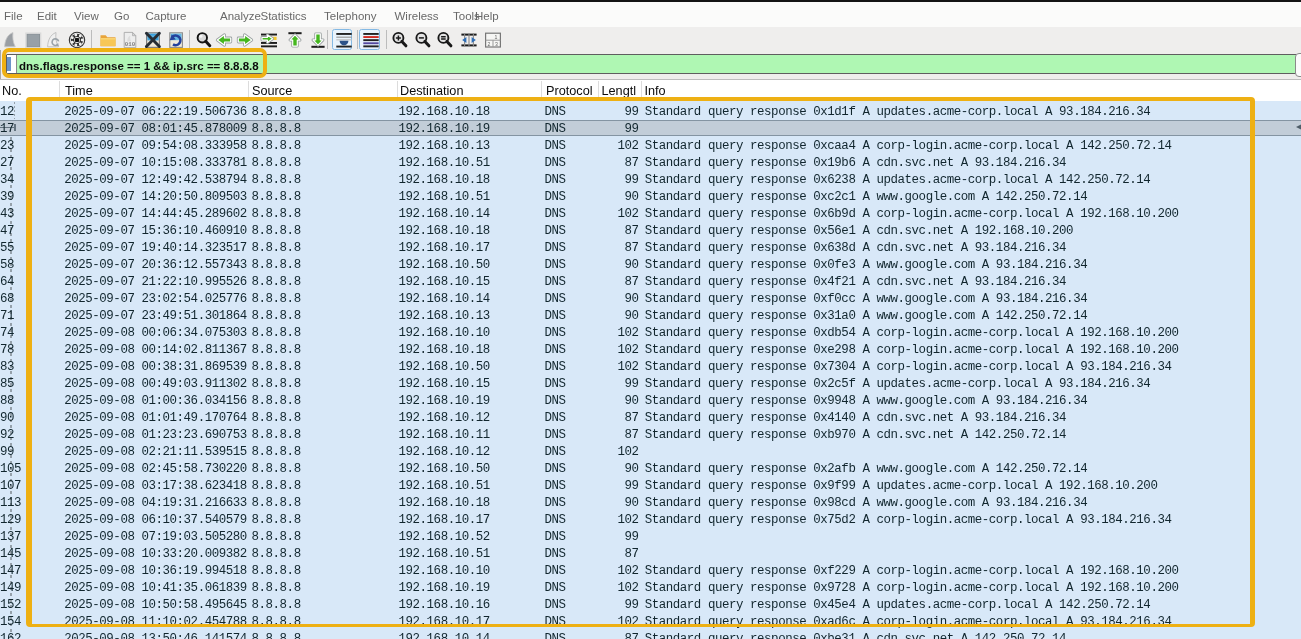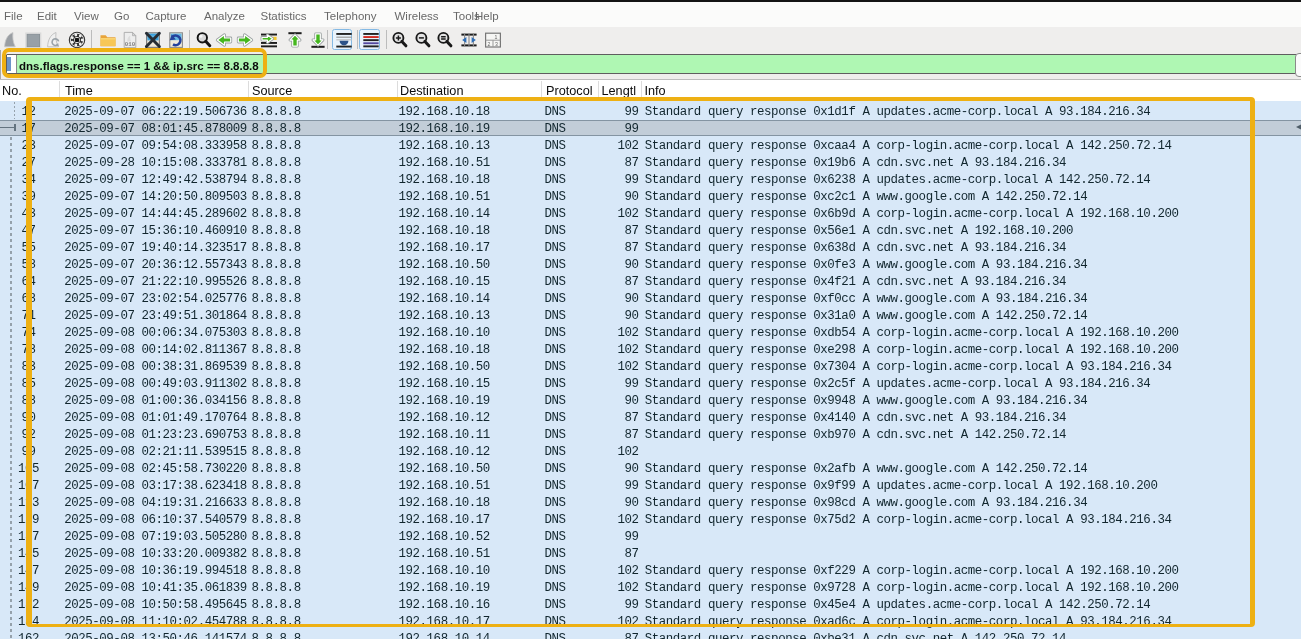--- a/index.html
+++ b/index.html
@@ -4,39 +4,39 @@
 *{margin:0;padding:0;box-sizing:border-box}
 body{width:1301px;height:639px;overflow:hidden;font-family:"Liberation Sans",sans-serif}
 #root{position:relative;width:1301px;height:639px;background:#f1f0ef;overflow:hidden}
 .abs{position:absolute}
 .menuitem{position:absolute;top:10px;font-size:11.5px;color:#686868}
 .sep{position:absolute;top:30px;height:19px;width:1px;background:#bcbcbc}
 .hdrtxt{position:absolute;top:83.5px;font-size:12.7px;color:#0c0c0c}
 .vline{position:absolute;top:81px;height:15.5px;width:1px;background:#dcdcdc}
 .row{position:absolute;left:0;width:1301px;height:17px;font-family:"Liberation Mono",monospace;font-size:12.45px;letter-spacing:-0.44px;line-height:17px;color:#11262e}
 .row span{position:absolute;white-space:pre}
-.c-no{left:0;width:57px;text-align:center}
+.c-no{left:0;width:57px;text-align:left}
 .c-time{left:64.2px}
 .c-src{left:251.5px}
 .c-dst{left:398.5px}
 .c-proto{left:544.5px}
 .c-len{left:590px;width:48.5px;text-align:right}
 .c-info{left:644.7px}
 
 </style></head><body>
 <div id="root">
 <div class="abs" style="left:0;top:0;width:1301px;height:2.2px;background:#141414"></div>
 <div class="abs" style="left:0;top:2.2px;width:1301px;height:24.8px;background:#fbfbfa"></div>
 <div class="abs" style="left:0;top:27px;width:1301px;height:23px;background:#efeeed"></div>
 <div class="menuitem" style="left:4px">File</div>
 <div class="menuitem" style="left:37px">Edit</div>
 <div class="menuitem" style="left:74px">View</div>
 <div class="menuitem" style="left:114px">Go</div>
 <div class="menuitem" style="left:145.5px">Capture</div>
-<div class="menuitem" style="left:204px">Analyze</div>
+<div class="menuitem" style="left:220px">Analyze</div>
 <div class="menuitem" style="left:260.5px">Statistics</div>
 <div class="menuitem" style="left:324px">Telephony</div>
 <div class="menuitem" style="left:394.5px">Wireless</div>
 <div class="menuitem" style="left:453px">Tools</div>
 <div class="menuitem" style="left:475px">Help</div>
 <div class="sep" style="left:91px"></div>
 <div class="sep" style="left:188.5px"></div>
 <div class="sep" style="left:327px"></div>
 <div class="sep" style="left:356.5px"></div>
 <div class="sep" style="left:385.7px"></div>
@@ -214,21 +214,21 @@
       <span class="c-no">23</span>
       <span class="c-time">2025-09-07 09:54:08.333958</span>
       <span class="c-src">8.8.8.8</span>
       <span class="c-dst">192.168.10.13</span>
       <span class="c-proto">DNS</span>
       <span class="c-len">102</span>
       <span class="c-info">Standard query response 0xcaa4 A corp-login.acme-corp.local A 142.250.72.14</span>
     </div>
 <div class="row" style="top:154.8px">
       <span class="c-no">27</span>
-      <span class="c-time">2025-09-28 10:15:08.333781</span>
+      <span class="c-time">2025-09-07 10:15:08.333781</span>
       <span class="c-src">8.8.8.8</span>
       <span class="c-dst">192.168.10.51</span>
       <span class="c-proto">DNS</span>
       <span class="c-len">87</span>
       <span class="c-info">Standard query response 0x19b6 A cdn.svc.net A 93.184.216.34</span>
     </div>
 <div class="row" style="top:171.8px">
       <span class="c-no">34</span>
       <span class="c-time">2025-09-07 12:49:42.538794</span>
       <span class="c-src">8.8.8.8</span>

